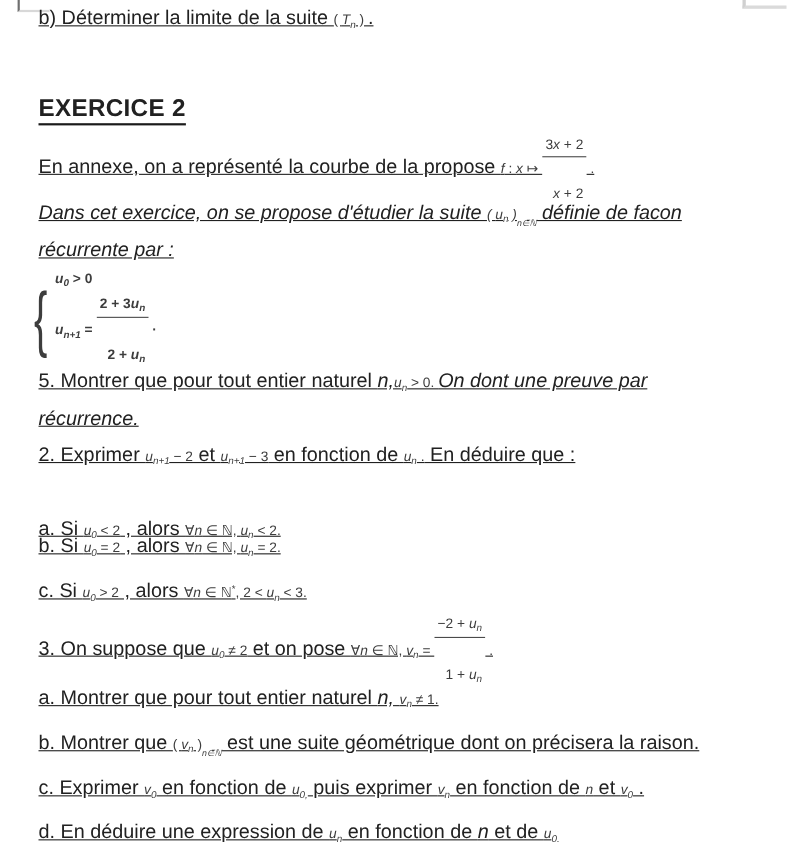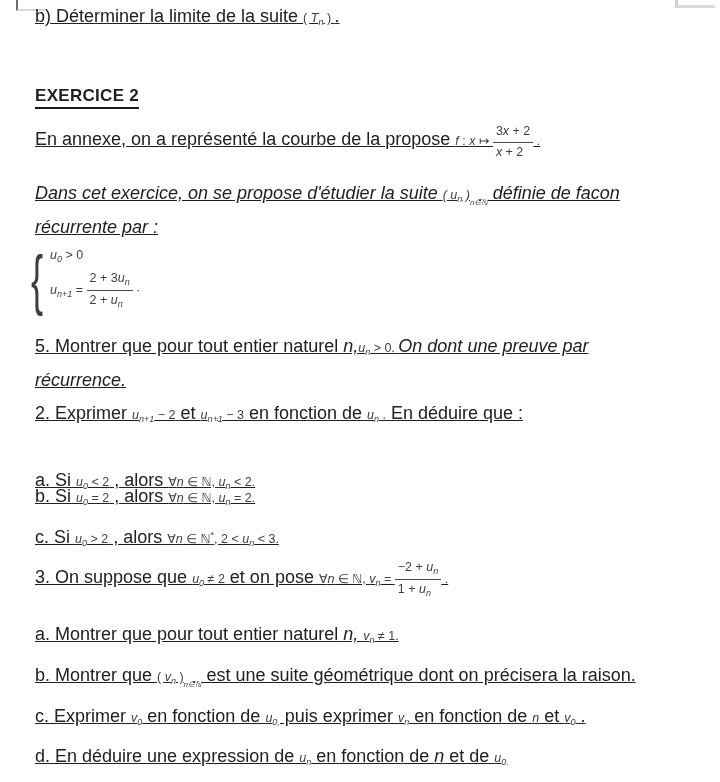--- a/index.html
+++ b/index.html
@@ -4,35 +4,35 @@
 <style>
   html,body{margin:0;padding:0;}
   body{
     width:720px;height:782px;position:relative;overflow:hidden;
     background:#ffffff;color:#212121;
     font-family:"Liberation Sans", sans-serif;
   }
   .line{position:absolute;left:35px;white-space:nowrap;font-size:18px;line-height:1.2;text-decoration:underline;}
   .it{font-style:italic;}
   .bign{font-style:italic;}
-  .heading{font-weight:bold;font-size:17px;letter-spacing:.3px;
+  .heading{font-weight:bold;font-size:22px;letter-spacing:.3px;
     border-bottom:2px solid #1b1b1b;display:inline-block;padding-bottom:1px;}
   
   .m{font-size:12.5px;color:#3d3d3d;}
   .mi{font-style:italic;}
   .msub{font-size:9px;vertical-align:-3px;font-style:italic;}
   .mss{font-size:8px;vertical-align:-6px;font-style:italic;}
   .msup{font-size:9px;vertical-align:5px;}
-  .frac{display:inline-block;vertical-align:middle;text-align:left;font-size:12.5px;line-height:1.25;}
+  .frac{display:inline-block;vertical-align:middle;text-align:right;font-size:12.5px;line-height:1.25;}
   .frac .num{display:block;border-bottom:1px solid #4a4a4a;padding:0 3px 2px;}
-  .frac .den{display:block;padding:2px 3px 0;}
+  .frac .den{display:block;padding:2px 3px 0;margin-top:24px;}
   
   .system{position:absolute;left:36px;top:246px;display:flex;align-items:center;}
   .brace{font-size:66px;color:#3d3d3d;line-height:1;transform:scaleX(.55);margin:0 -8px 0 -10px;font-weight:100;}
-  .sys-rows{display:flex;flex-direction:column;gap:7px;padding-left:10px;}
+  .sys-rows{display:flex;flex-direction:column;gap:7px;padding-left:10px;font-weight:bold;}
   .sys-row{white-space:nowrap;}
   
   .corner-left{position:absolute;left:16px;top:0;width:27px;height:9px;
     border-left:2px solid #6f6f6f;border-bottom:2px solid #d8d8d8;}
   .corner-right{position:absolute;left:675px;top:0;width:37px;height:5px;
     border-left:3px solid #d0d0d0;border-bottom:3px solid #dadada;}
 </style>
 </head>
 <body>
 

